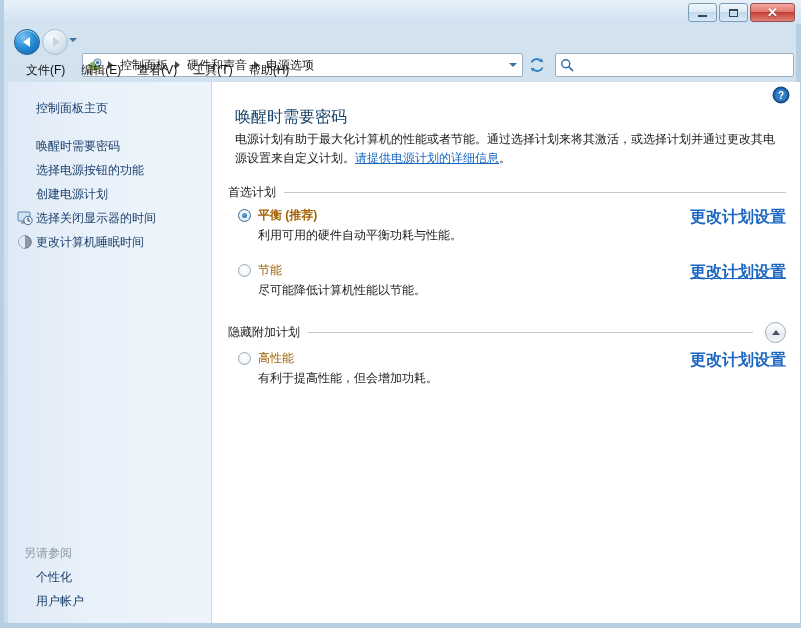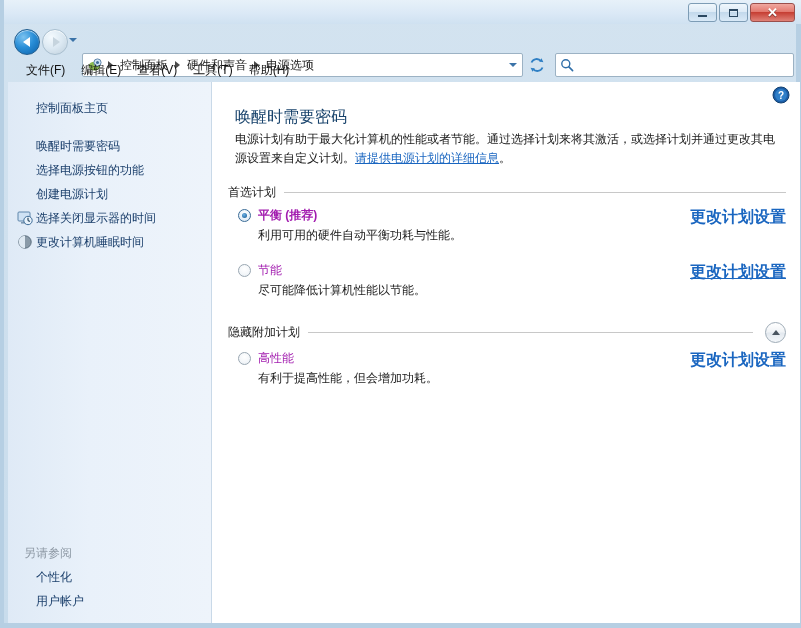--- a/index.html
+++ b/index.html
@@ -396,21 +396,21 @@
   .radio.checked::after {
     content: "";
     position: absolute;
     left: 3px; top: 3px;
     width: 5px; height: 5px;
     border-radius: 50%;
     background: radial-gradient(circle at 40% 35%, #6fb3e6 0%, #2a6fa8 70%, #17466c 100%);
   }
   .plan-name {
     font-size: 12px;
-    color: #a21caf;
+    color: #a16207;
     white-space: nowrap;
     cursor: default;
   }
   .plan-name.bold { font-weight: bold; }
   .plan-desc {
     font-size: 12px;
     color: #1a1a1a;
     margin-left: 20px;
     margin-top: 3px;
     white-space: nowrap;

